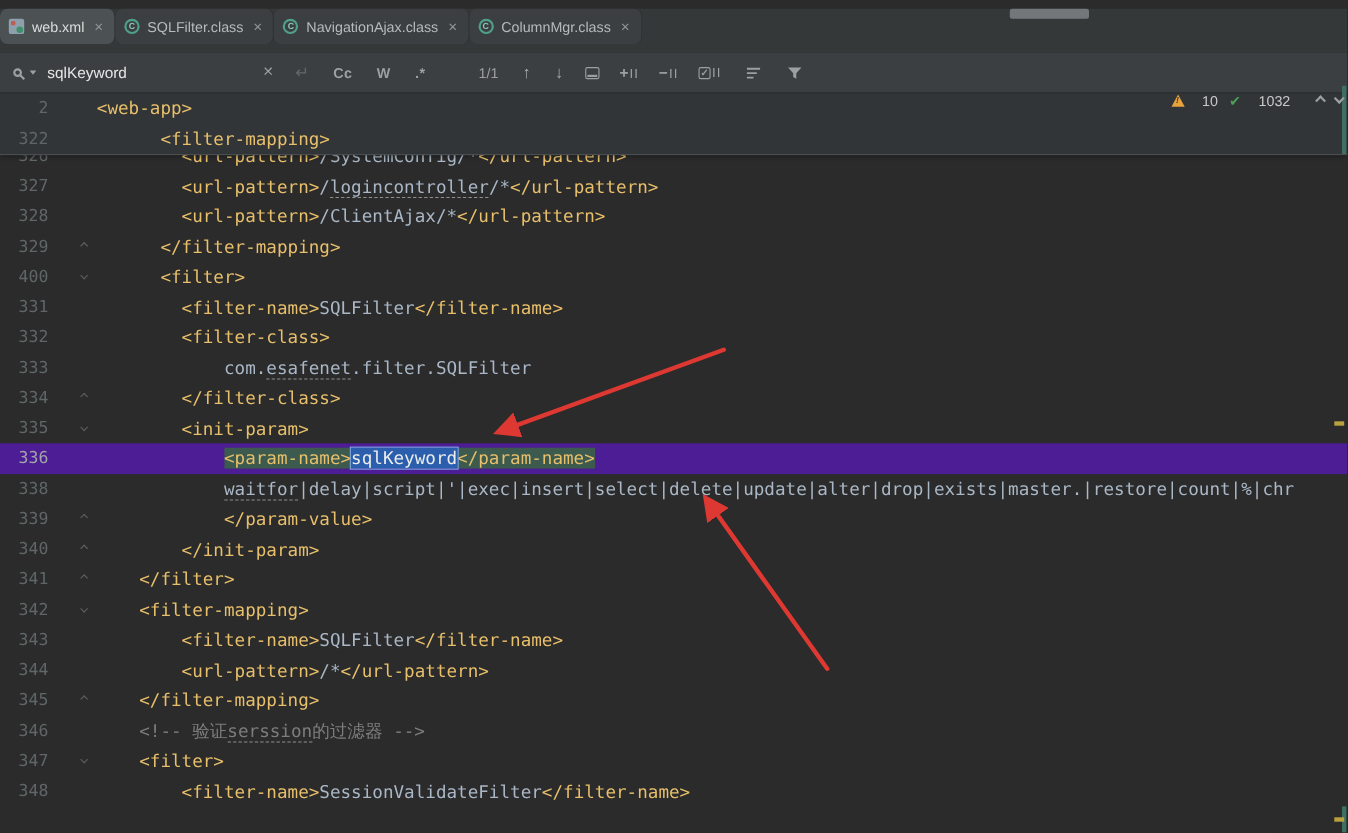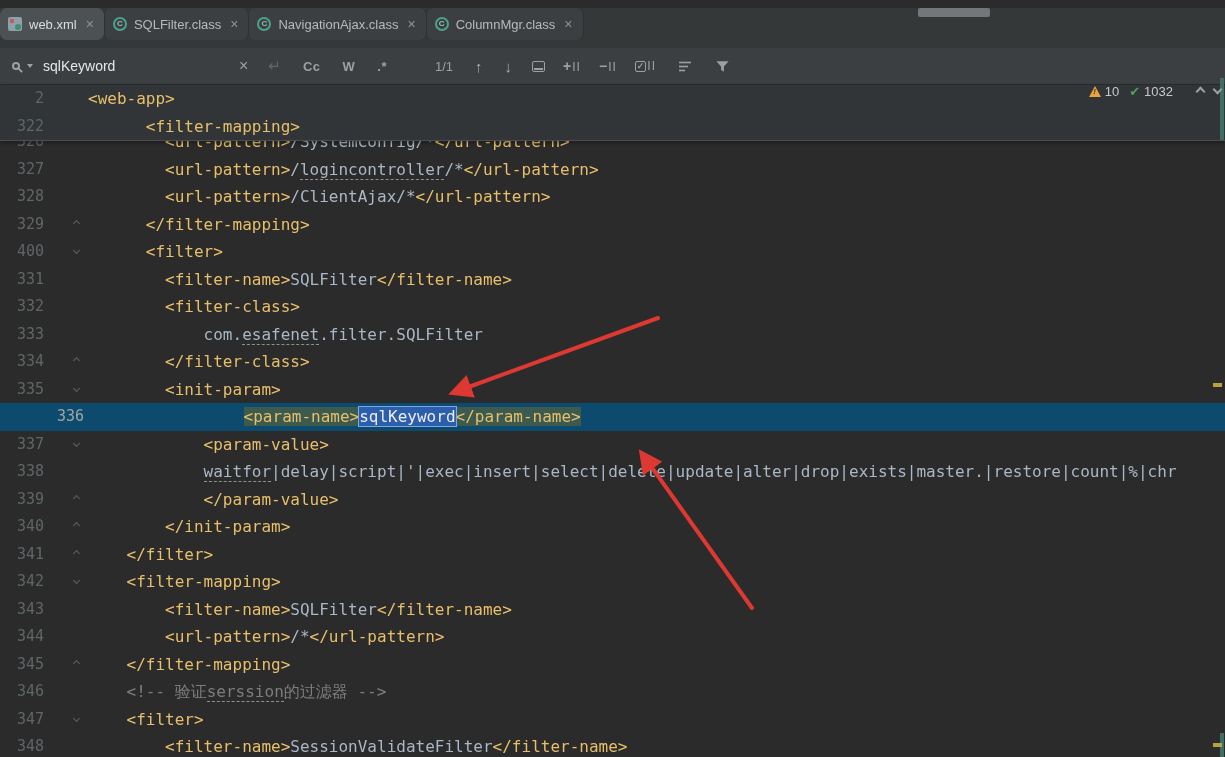--- a/index.html
+++ b/index.html
@@ -52,40 +52,40 @@
   .sb-svg { margin-left:22px; }
 
   
   .sticky { background:#313538; border-bottom:1px solid #4a4e50; box-shadow:0 2px 4px rgba(0,0,0,0.35); position:relative; z-index:5; }
 
   
   .editor { position:relative; height:625px; overflow:hidden; }
   .code-lines { margin-top:-13px; }
   .code-row { display:flex; height:27.5px; line-height:27.5px; white-space:pre;
               font-family:"DejaVu Sans Mono", monospace; font-size:16px; }
-  .code-row.current { background:#0c4a6e;padding-left:40px; }
+  .code-row.current { background:#4c1d95; }
   .gutter { width:50px; text-align:right; padding-right:6px; color:#5f6668; font-size:15px; flex:none; }
   .code-row.current .gutter { color:#a2a5a6; }
   .fold { width:38px; flex:none; position:relative; }
   .fold i { display:block; width:5px; height:5px; border-left:1.5px solid #5c6164; border-bottom:1.5px solid #5c6164;
             margin:10px 9px 0 auto; }
   .fold.f-start i { transform:rotate(-45deg); }
   .fold.f-end i { transform:rotate(135deg); }
   .code { flex:1; overflow:hidden; }
   .tok-tag { color:#e8bf6a; }
   .tok-text { color:#a9b7c6; }
   .tok-comment { color:#7d7d7d; }
   .tok-u { border-bottom:1px dashed #909090; }
   .tok-hl { background:#3c5a4e; }
   .tok-sel { background:#2b5fae; color:#ededed; outline:1px solid #7ea6e0; }
 
   
   .inspect { position:absolute; top:84px; right:4px; display:flex; align-items:center; gap:10px;
              color:#c8c8c8; font-size:13px; z-index:20; }
-  .insp-item { display:inline-flex; align-items:center; gap:4px; }
+  .insp-item { display:inline-flex; align-items:center; gap:16px; }
   .warn-tri { width:0; height:0; border-left:6px solid transparent; border-right:6px solid transparent;
               border-bottom:11px solid #e8a33d; position:relative; display:inline-block; }
   .warn-tri::after { content:"!"; position:absolute; left:-1.5px; top:1px; font-size:8px; color:#3a3a3a; font-weight:bold; }
   .check { color:#4f9f57; font-size:13px; }
   .chev { width:7px; height:7px; border-right:2px solid #9da0a2; border-bottom:2px solid #9da0a2; display:inline-block; }
   .chev.up { transform:rotate(-135deg); margin-left:14px; }
   .chev.down { transform:rotate(45deg); margin-bottom:4px; }
 
   
   .stripe-seg { position:absolute; z-index:15; }
@@ -235,25 +235,20 @@
     <span class="gutter">335</span>
     <span class="fold f-start"><i></i></span>
     <span class="code"><span class="tok-text">        </span><span class="tok-tag">&lt;init-param&gt;</span></span>
   </div>
         <div class="code-row current">
     <span class="gutter">336</span>
     <span class="fold f-none"></span>
     <span class="code"><span class="tok-text">            </span><span class="tok-tag tok-hl">&lt;param-name&gt;</span><span class="tok-text tok-sel">sqlKeyword</span><span class="tok-tag tok-hl">&lt;/param-name&gt;</span></span>
   </div>
         <div class="code-row">
-    <span class="gutter">337</span>
-    <span class="fold f-start"><i></i></span>
-    <span class="code"><span class="tok-text">            </span><span class="tok-tag">&lt;param-value&gt;</span></span>
-  </div>
-        <div class="code-row">
     <span class="gutter">338</span>
     <span class="fold f-none"></span>
     <span class="code"><span class="tok-text">            </span><span class="tok-text tok-u">waitfor</span><span class="tok-text">|delay|script|'|exec|insert|select|delete|update|alter|drop|exists|master.|restore|count|%|chr</span></span>
   </div>
         <div class="code-row">
     <span class="gutter">339</span>
     <span class="fold f-end"><i></i></span>
     <span class="code"><span class="tok-text">            </span><span class="tok-tag">&lt;/param-value&gt;</span></span>
   </div>
         <div class="code-row">

